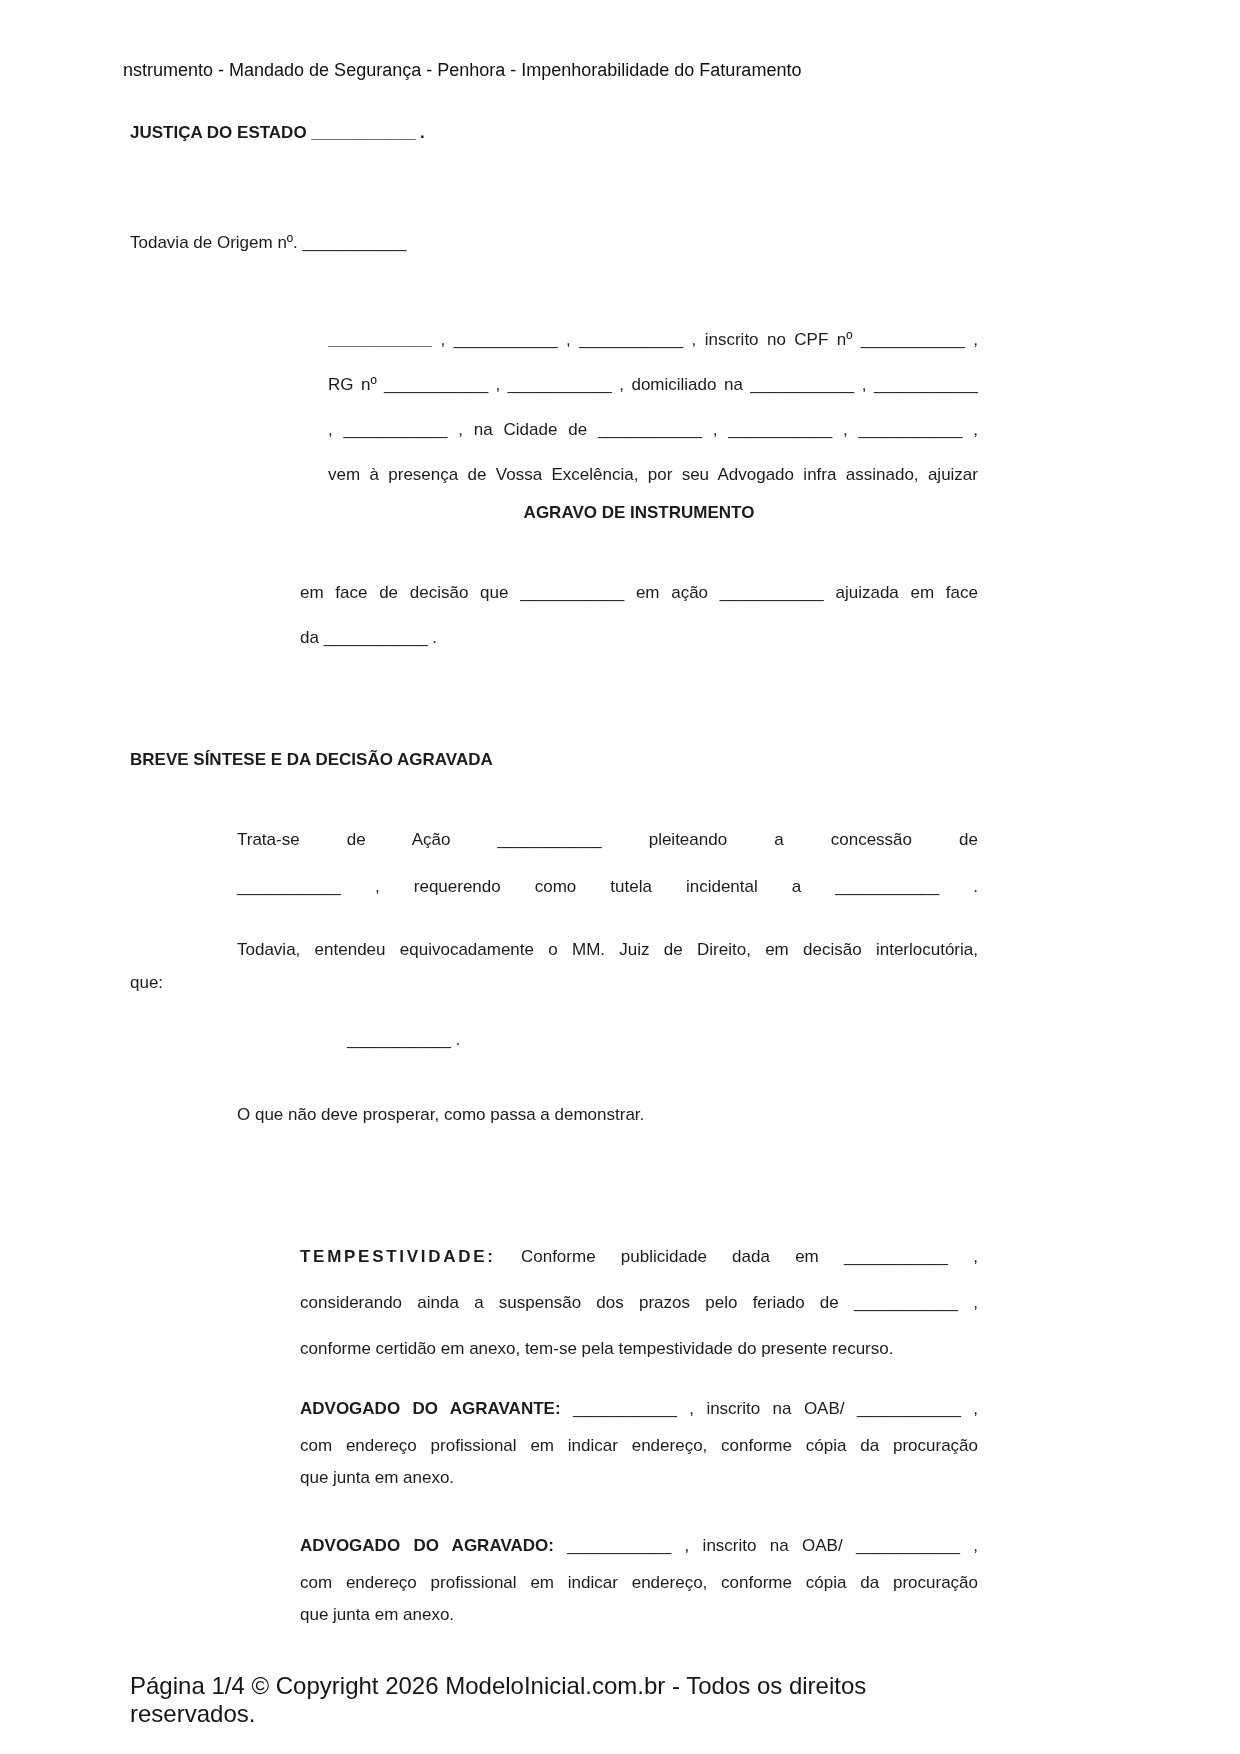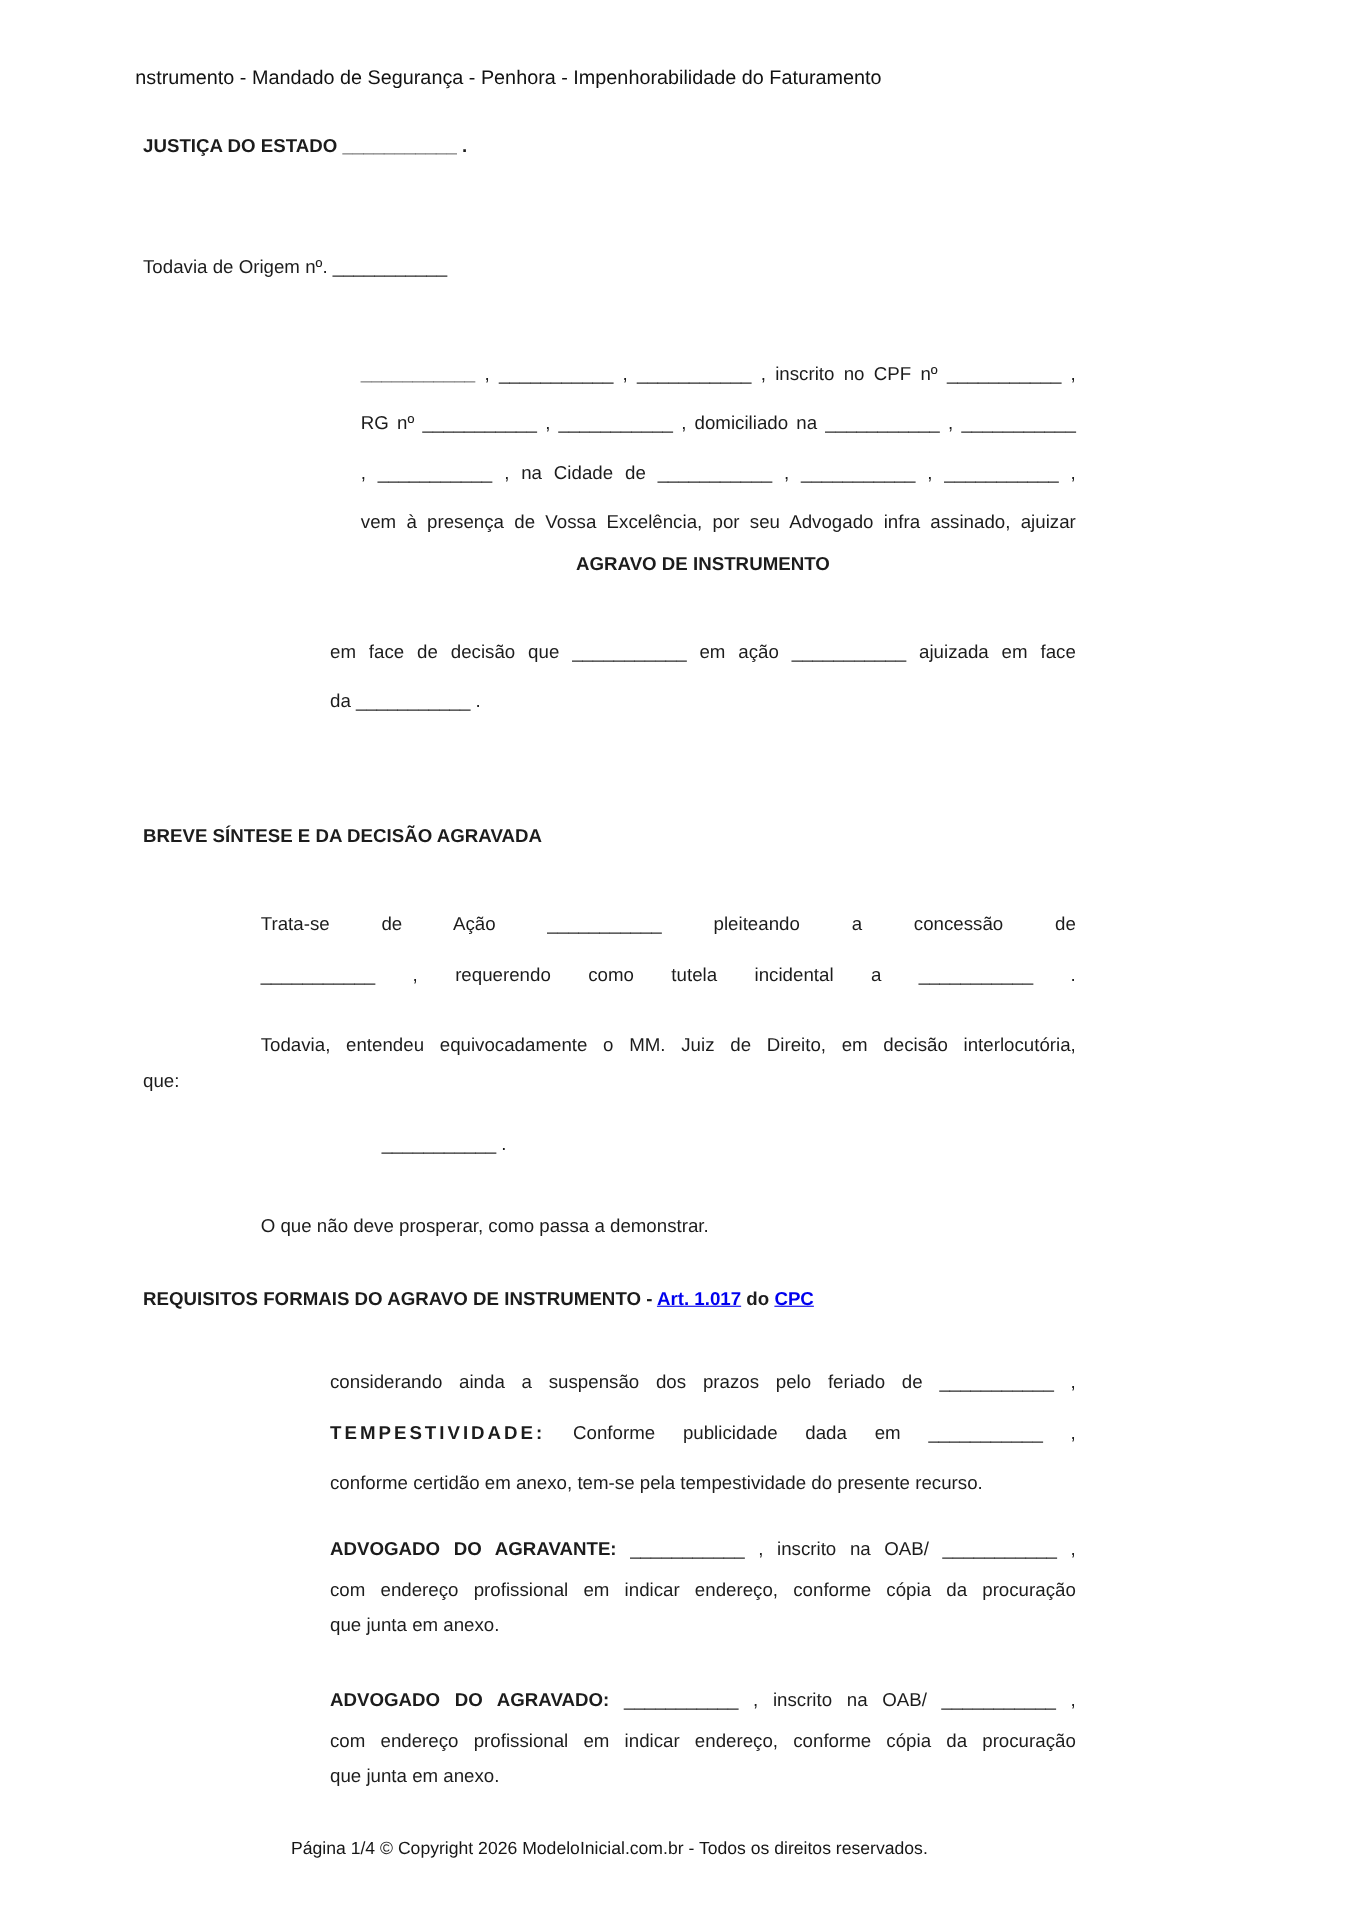--- a/index.html
+++ b/index.html
@@ -40,21 +40,21 @@
   .oque { left: 237px; top: 1105px; width: 741px; }
   .requisitos-heading { left: 130px; top: 1171px; width: 900px; font-weight: bold; }
   .link { color: #0000ee; text-decoration: underline; font-weight: bold; cursor: pointer; }
   .tempestividade { left: 300px; top: 1234px; width: 678px; }
   .tempestividade .line { line-height: 46px; }
   .label-spaced { font-weight: bold; letter-spacing: 0.16em; }
   .agravante { left: 300px; top: 1388px; width: 678px; }
   .agravado  { left: 300px; top: 1525px; width: 678px; }
   .adv-l1 { line-height: 42px; }
   .adv-l2, .adv-l3 { line-height: 32px; }
-  .footer { left: 130px; top: 1672px; width: 848px; text-align: center; font-size: 16px; color: #161616; }
+  .footer { left: 130px; top: 1672px; width: 848px; font-size: 24px; color: #161616; }
 </style>
 </head>
 <body>
 
 <div class="page">
 
   <div class="abs doc-title">nstrumento - Mandado de Segurança - Penhora  - Impenhorabilidade do Faturamento</div>
 
   <div class="abs addressee">
     <div class="line">JUSTIÇA DO ESTADO ___________ .</div>
@@ -85,27 +85,24 @@
 
   <div class="abs todavia">
     <div class="line just">Todavia, entendeu equivocadamente o MM. Juiz de Direito, em decisão interlocutória,</div>
     <div class="line">que:</div>
   </div>
 
   <div class="abs blank-line">___________ .</div>
 
   <div class="abs oque">O que não deve prosperar, como passa a demonstrar.</div>
 
-  <div class="abs requisitos-heading">
-    <span>REQUISITOS FORMAIS DO AGRAVO DE INSTRUMENTO - </span><span class="link">Art. 1.017</span><span> do </span><span class="link">CPC</span>
-  </div>
 
   <div class="abs tempestividade">
+    <div class="line just"><span class="label-spaced">TEMPESTIVIDADE:</span><span> Conforme publicidade dada em ___________ ,</span></div>
     <div class="line just">considerando ainda a suspensão dos prazos pelo feriado de ___________ ,</div>
-    <div class="line just"><span class="label-spaced">TEMPESTIVIDADE:</span><span> Conforme publicidade dada em ___________ ,</span></div>
     <div class="line">conforme certidão em anexo, tem-se pela tempestividade do presente recurso.</div>
   </div>
 
   <div class="abs agravante">
     <div class="line adv-l1 just"><span class="b">ADVOGADO DO AGRAVANTE:</span><span> ___________ , inscrito na OAB/ ___________ ,</span></div>
     <div class="line adv-l2 just">com endereço profissional em indicar endereço, conforme cópia da procuração</div>
     <div class="line adv-l3">que junta em anexo.</div>
   </div>
 
   <div class="abs agravado">

